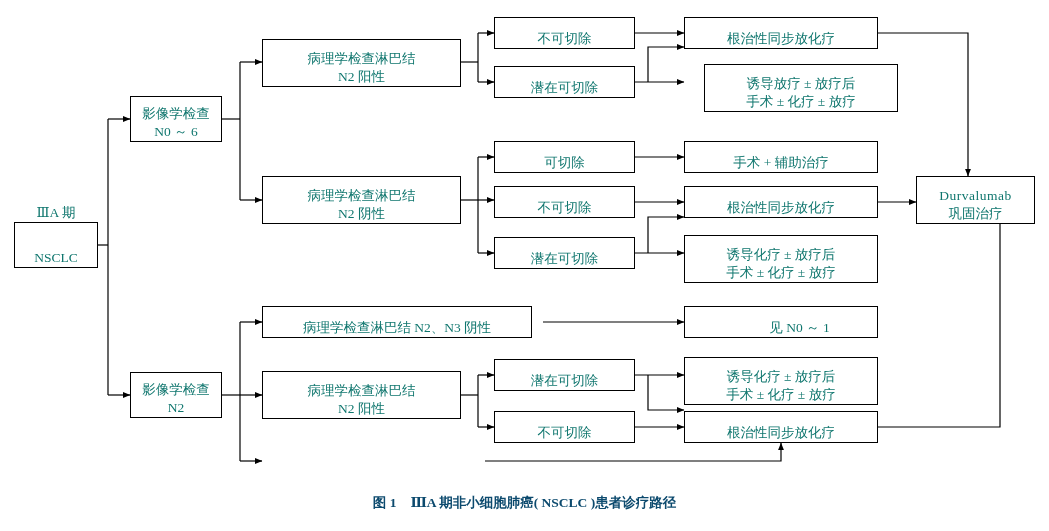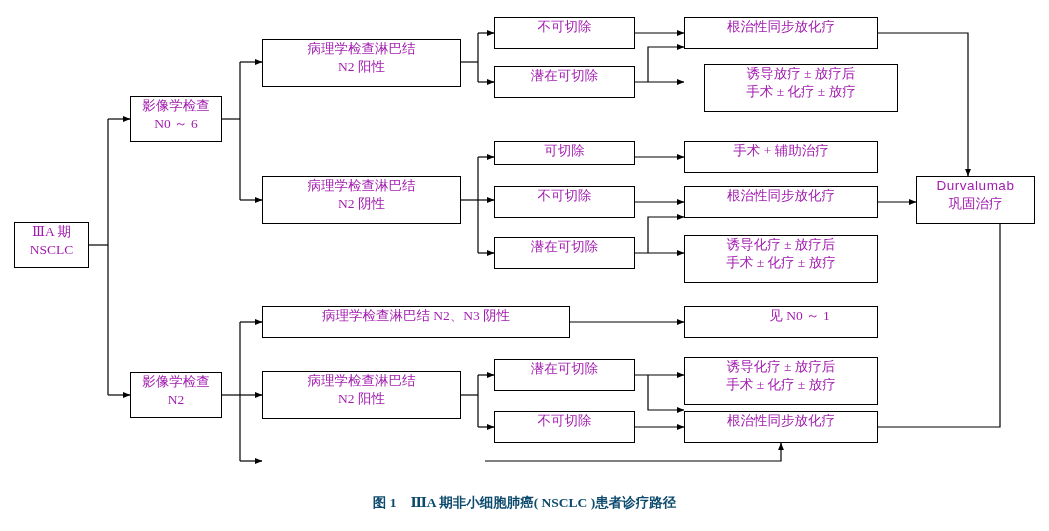--- a/index.html
+++ b/index.html
@@ -1,26 +1,26 @@
 <!DOCTYPE html>
 <html><head>
 <meta charset="utf-8">
 <style>
   html,body{margin:0;padding:0;background:#ffffff;}
   body{font-family:"Liberation Serif","DejaVu Serif",serif;}
   #stage{position:relative;width:1049px;height:531px;background:#ffffff;overflow:hidden;}
   .node{position:absolute;border:1px solid #000;background:#fff;box-sizing:border-box;
-        display:flex;flex-direction:column;align-items:center;justify-content:flex-start;
-        font-size:13.5px;line-height:1.35;color:#a21caf;text-align:center;white-space:nowrap;}
+        display:flex;flex-direction:column;align-items:center;justify-content:flex-end;
+        font-size:13.5px;line-height:1.35;color:#0f766e;text-align:center;white-space:nowrap;}
   .node .l2{display:block;}
   svg.wires{position:absolute;left:0;top:0;width:1049px;height:531px;pointer-events:none;}
   .caption{position:absolute;left:0;top:494px;width:1049px;text-align:center;
            font-size:13.5px;font-weight:bold;color:#0c4a6e;}
   .caption .sp{display:inline-block;width:14px;}
-  .mono{font-family:Liberation Sans, sans-serif;letter-spacing:.5px;}
+  .mono{font-family:Liberation Serif, serif;letter-spacing:.5px;}
 </style>
 </head>
 <body>
 
 <div id="stage">
 
   <svg class="wires" viewBox="0 0 1049 531" xmlns="http://www.w3.org/2000/svg">
     <defs>
       <marker id="ar" markerWidth="8" markerHeight="8" refX="7.2" refY="3" orient="auto" markerUnits="userSpaceOnUse">
         <path d="M0,0 L7.5,3 L0,6 z" fill="#000"></path>
@@ -85,21 +85,21 @@
 
       <path d="M485,461 H781 V443" marker-end="url(#ar)"></path>
 
       <path d="M878,33 H968 V176" marker-end="url(#ar)"></path>
       <path d="M878,202 H916" marker-end="url(#ar)"></path>
       <path d="M878,427 H1000 V224"></path>
       <path d="M1000,224 V212 H968" marker-end="url(#ar)"></path>
     </g>
   </svg>
 
-  <div class="node" style="left:14px;top:222px;width:75px;height:46px;">
+  <div class="node" style="left:14px;top:222px;width:84px;height:46px;gap:27px;">
     <span>ⅢA 期</span>
     <span class="l2">NSCLC</span>
   </div>
 
   <div class="node" style="left:130px;top:96px;width:92px;height:46px;">
     <span>影像学检查</span>
     <span class="l2">N0 ～ 6</span>
   </div>
 
   <div class="node" style="left:130px;top:372px;width:92px;height:46px;">
@@ -110,39 +110,39 @@
   <div class="node" style="left:262px;top:39px;width:199px;height:48px;">
     <span>病理学检查淋巴结</span>
     <span class="l2">N2 阳性</span>
   </div>
 
   <div class="node" style="left:262px;top:176px;width:199px;height:48px;">
     <span>病理学检查淋巴结</span>
     <span class="l2">N2 阴性</span>
   </div>
 
-  <div class="node" style="left:262px;top:306px;width:308px;height:32px;">
+  <div class="node" style="left:262px;top:306px;width:270px;height:32px;">
     <span>病理学检查淋巴结 N2、N3 阴性</span>
   </div>
 
   <div class="node" style="left:262px;top:371px;width:199px;height:48px;">
     <span>病理学检查淋巴结</span>
     <span class="l2">N2 阳性</span>
   </div>
 
 
   <div class="node" style="left:494px;top:17px;width:141px;height:32px;">
     <span>不可切除</span>
   </div>
 
   <div class="node" style="left:494px;top:66px;width:141px;height:32px;">
     <span>潜在可切除</span>
   </div>
 
-  <div class="node" style="left:494px;top:141px;width:141px;height:24px;">
+  <div class="node" style="left:494px;top:141px;width:141px;height:32px;">
     <span>可切除</span>
   </div>
 
   <div class="node" style="left:494px;top:186px;width:141px;height:32px;">
     <span>不可切除</span>
   </div>
 
   <div class="node" style="left:494px;top:237px;width:141px;height:32px;">
     <span>潜在可切除</span>
   </div>

